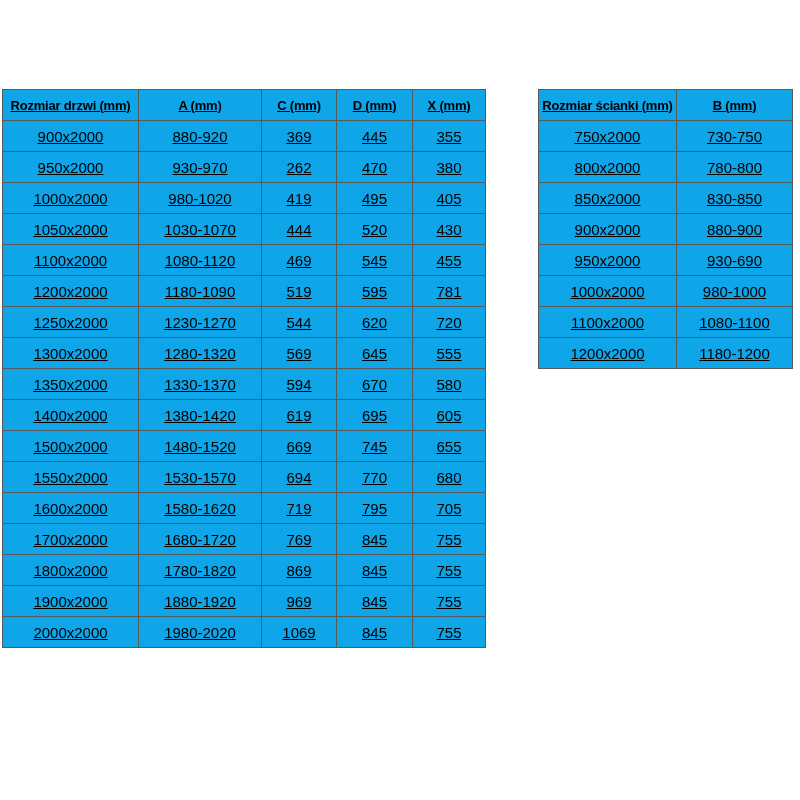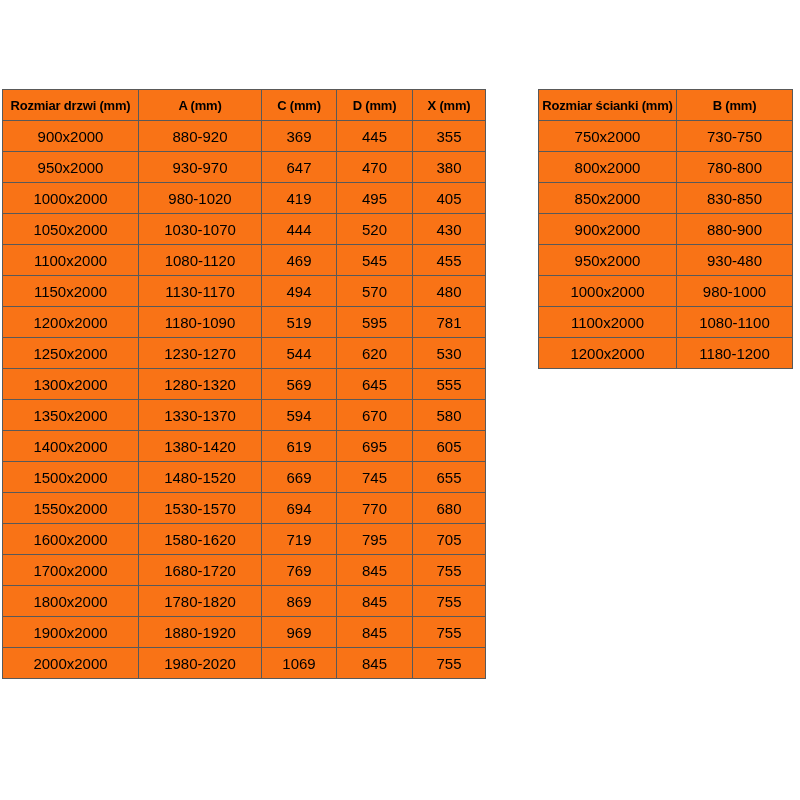--- a/index.html
+++ b/index.html
@@ -13,21 +13,22 @@
     height: 800px;
     background: #ffffff;
     font-family: "Liberation Sans", sans-serif;
     color: #000000;
     overflow: hidden;
   }
   table.spec-table {
     position: absolute;
     border-collapse: collapse;
     table-layout: fixed;
-    background: #f97316;
+    background: #0ea5e9;
+    text-decoration: underline;
   }
   table.spec-table th,
   table.spec-table td {
     border: 1px solid #595959;
     text-align: center;
     vertical-align: middle;
     padding: 0 2px;
     white-space: nowrap;
     overflow: hidden;
   }
@@ -79,21 +80,21 @@
         <tr>
           <td>900x2000</td>
           <td>880-920</td>
           <td>369</td>
           <td>445</td>
           <td>355</td>
         </tr>
         <tr>
           <td>950x2000</td>
           <td>930-970</td>
-          <td>647</td>
+          <td>262</td>
           <td>470</td>
           <td>380</td>
         </tr>
         <tr>
           <td>1000x2000</td>
           <td>980-1020</td>
           <td>419</td>
           <td>495</td>
           <td>405</td>
         </tr>
@@ -105,39 +106,32 @@
           <td>430</td>
         </tr>
         <tr>
           <td>1100x2000</td>
           <td>1080-1120</td>
           <td>469</td>
           <td>545</td>
           <td>455</td>
         </tr>
         <tr>
-          <td>1150x2000</td>
-          <td>1130-1170</td>
-          <td>494</td>
-          <td>570</td>
-          <td>480</td>
-        </tr>
-        <tr>
           <td>1200x2000</td>
           <td>1180-1090</td>
           <td>519</td>
           <td>595</td>
           <td>781</td>
         </tr>
         <tr>
           <td>1250x2000</td>
           <td>1230-1270</td>
           <td>544</td>
           <td>620</td>
-          <td>530</td>
+          <td>720</td>
         </tr>
         <tr>
           <td>1300x2000</td>
           <td>1280-1320</td>
           <td>569</td>
           <td>645</td>
           <td>555</td>
         </tr>
         <tr>
           <td>1350x2000</td>
@@ -228,21 +222,21 @@
         <tr>
           <td>850x2000</td>
           <td>830-850</td>
         </tr>
         <tr>
           <td>900x2000</td>
           <td>880-900</td>
         </tr>
         <tr>
           <td>950x2000</td>
-          <td>930-480</td>
+          <td>930-690</td>
         </tr>
         <tr>
           <td>1000x2000</td>
           <td>980-1000</td>
         </tr>
         <tr>
           <td>1100x2000</td>
           <td>1080-1100</td>
         </tr>
         <tr>

